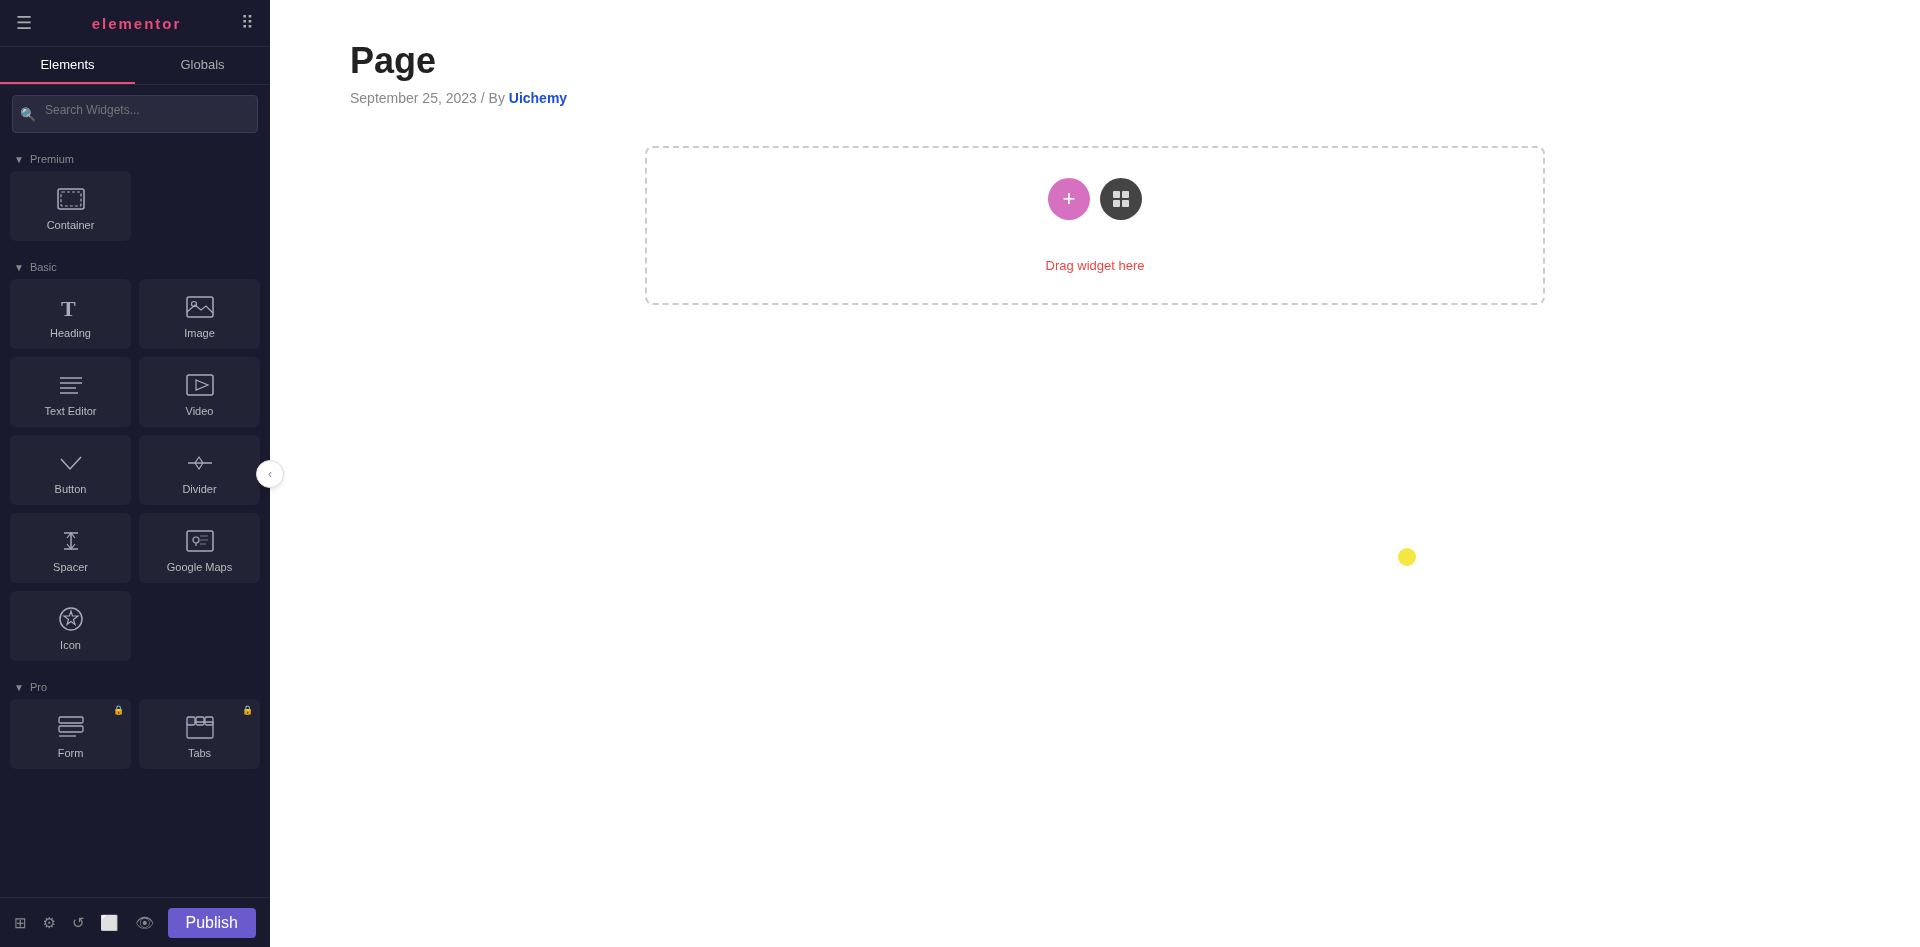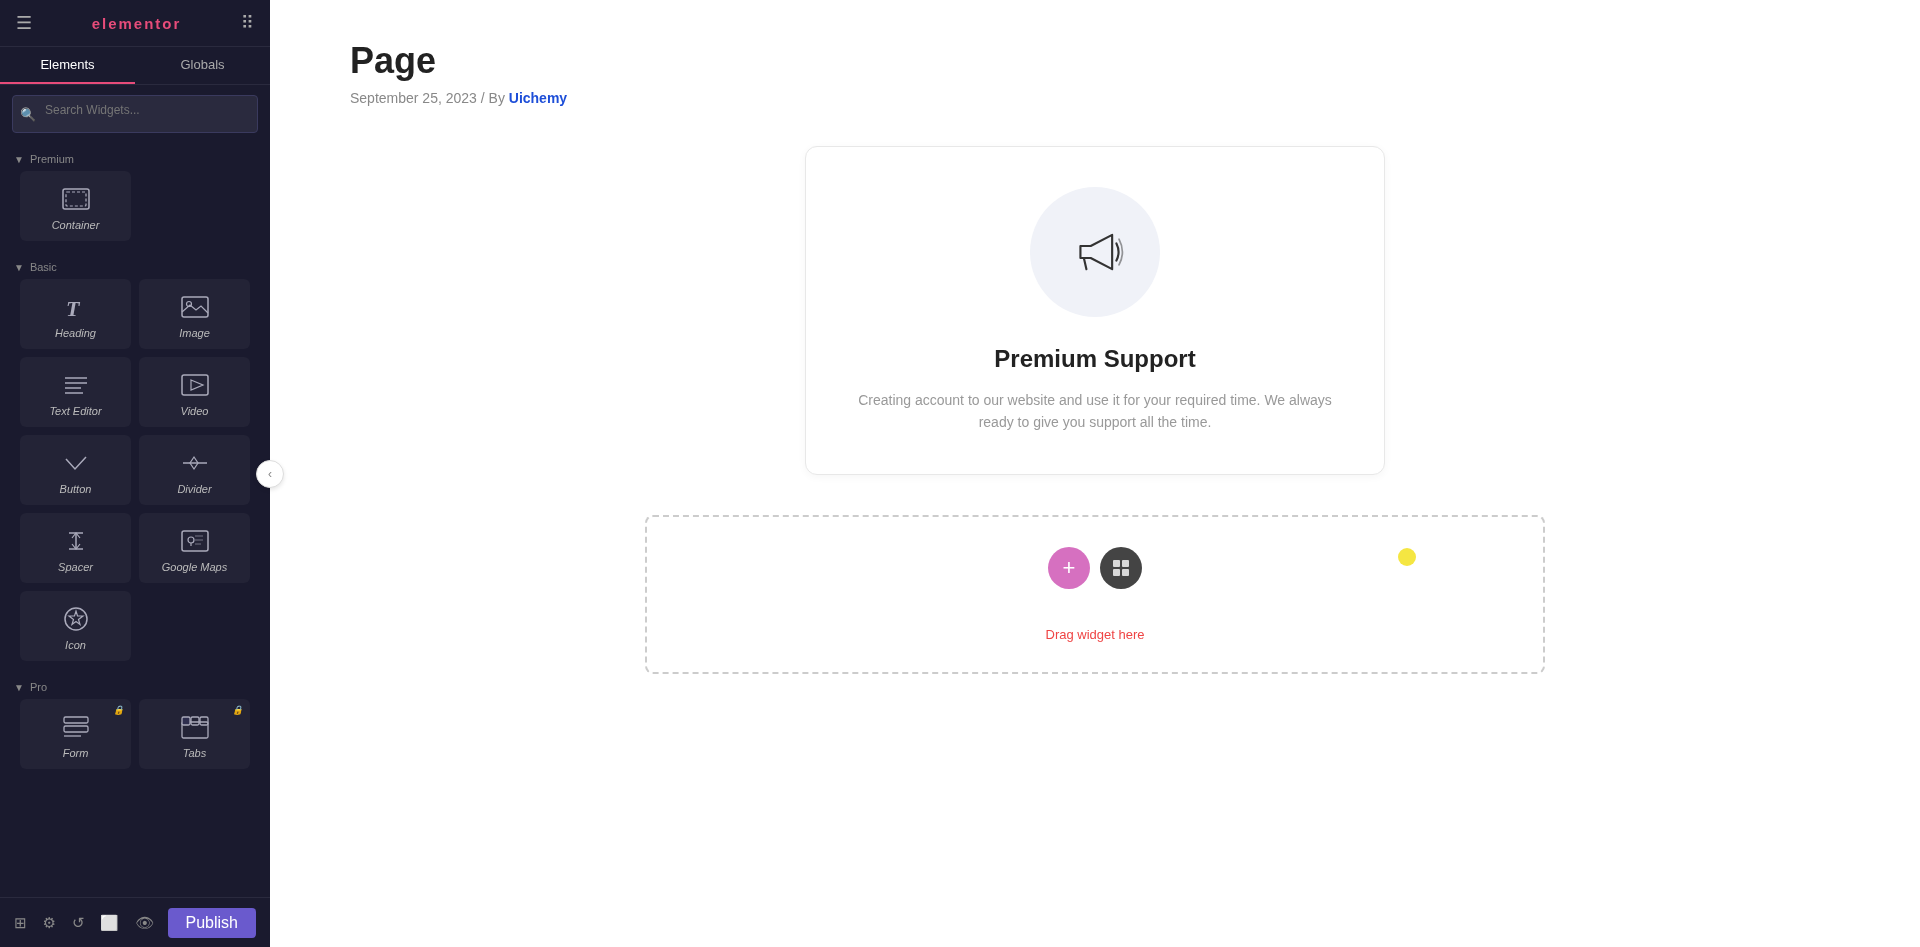--- a/index.html
+++ b/index.html
@@ -96,22 +96,21 @@
       gap: 6px;
       cursor: pointer;
     }
 
     .section-label .arrow { font-size: 10px; }
 
     .widgets-grid {
       display: grid;
       grid-template-columns: 1fr 1fr;
       gap: 8px;
-      padding: 0 20px 10px;
-      font-style: italic;
+      padding: 0 10px 10px;
     }
 
     .widget-item {
       background: #232336;
       border-radius: 6px;
       display: flex;
       flex-direction: column;
       align-items: center;
       justify-content: center;
       padding: 14px 8px 10px;
@@ -540,36 +539,20 @@
 </div>
 
 <div id="main-content">
 
   <h1 class="page-title">Page</h1>
   <div class="page-meta">
     <span>September 25, 2023 / By </span>
     <strong>Uichemy</strong>
   </div>
 
-  <div class="card">
-    <div class="card-icon-wrap">
-
-      <svg width="70" height="70" viewBox="0 0 70 70" fill="none" xmlns="http://www.w3.org/2000/svg">
-
-        <path d="M55 15 L30 28 L18 28 L18 42 L30 42 L55 55 Z" stroke="#333" stroke-width="2.5" fill="none" stroke-linejoin="round" stroke-linecap="round"></path>
-
-        <path d="M60 25 Q65 35 60 45" stroke="#333" stroke-width="2.5" fill="none" stroke-linecap="round"></path>
-        <path d="M63 20 Q71 35 63 50" stroke="#333" stroke-width="2" fill="none" stroke-linecap="round" opacity="0.5"></path>
-
-        <path d="M22 42 L25 55" stroke="#333" stroke-width="2.5" stroke-linecap="round"></path>
-      </svg>
-    </div>
-    <h2 class="card-title">Premium Support</h2>
-    <p class="card-desc">Creating account to our website and use it for your required time. We always ready to give you support all the time.</p>
-  </div>
 
   <div class="drop-zone">
     <div class="drop-zone-buttons">
       <button class="drop-btn-plus">+</button>
       <button class="drop-btn-grid">
         <svg width="18" height="18" viewBox="0 0 18 18" fill="none">
           <rect x="1" y="1" width="7" height="7" rx="1" fill="white" opacity="0.8"></rect>
           <rect x="10" y="1" width="7" height="7" rx="1" fill="white" opacity="0.8"></rect>
           <rect x="1" y="10" width="7" height="7" rx="1" fill="white" opacity="0.8"></rect>
           <rect x="10" y="10" width="7" height="7" rx="1" fill="white" opacity="0.8"></rect>

